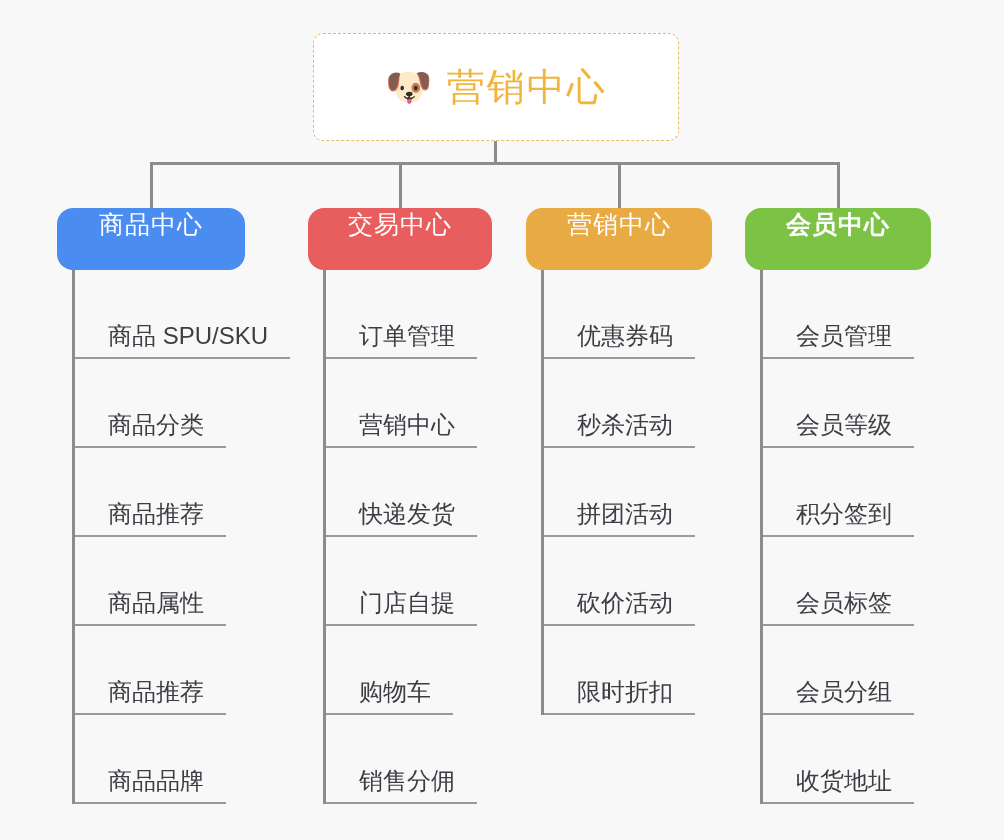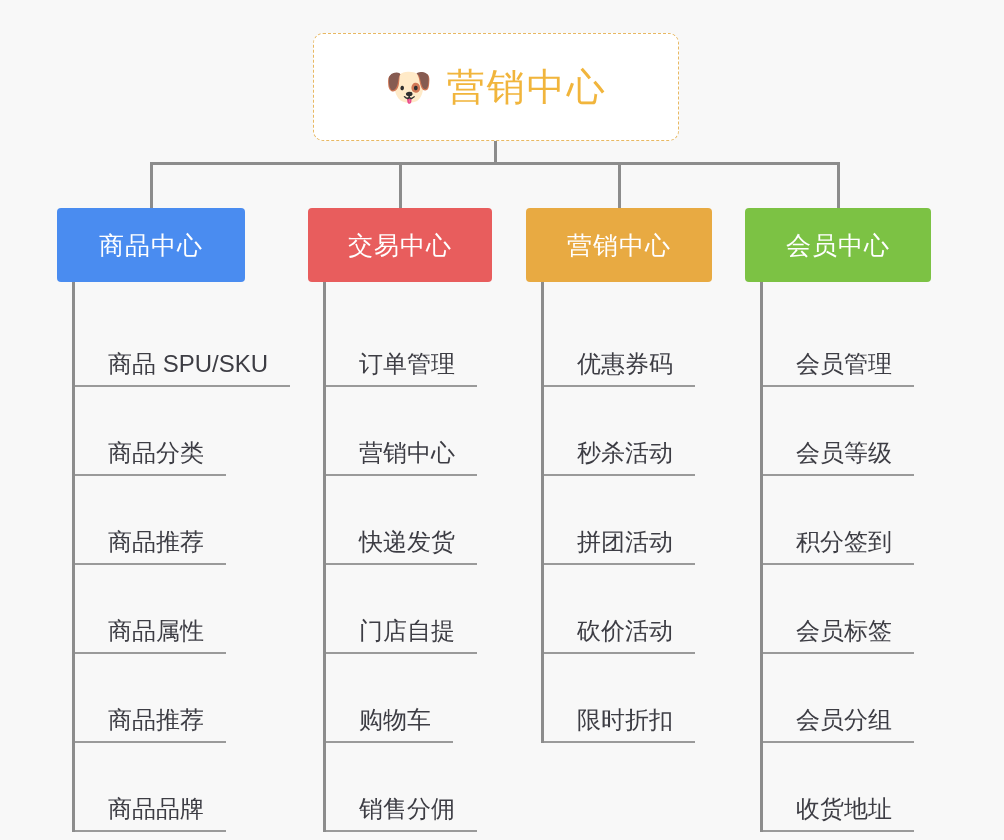--- a/index.html
+++ b/index.html
@@ -72,36 +72,35 @@
     width: 3px;
     height: 46px;
   }
 
   
   .branch {
     position: absolute;
     top: 208px;
   }
   .branch-header {
-    height: 74px;
-    border-radius: 4px;
+    height: 62px;
+    border-radius: 16px;
     display: flex;
-    align-items: center;
     justify-content: center;
     color: #ffffff;
     font-size: 25px;
     letter-spacing: 1px;
     box-sizing: border-box;
   }
   
   .leaf-list {
     position: relative;
     margin-left: 15px;
     border-left: 3px solid #8c8c8c;
-    padding-top: 16px;
+    padding-top: 0;
   }
   .leaf {
     position: relative;
     height: 89px;
     box-sizing: border-box;
     display: flex;
     align-items: flex-end;
   }
   .leaf-label {
     display: inline-block;
@@ -205,21 +204,21 @@
           </div>
           <div class="leaf">
             <span class="leaf-label">砍价活动</span>
           </div>
           <div class="leaf">
             <span class="leaf-label">限时折扣</span>
           </div>
         </div>
       </div>
       <div class="branch" style="left: 745px; width: 186px;">
-        <div class="branch-header" style="background: rgb(124, 194, 68);">
+        <div class="branch-header" style="background: rgb(124, 194, 68); font-weight: bold;">
           <span>会员中心</span>
         </div>
         <div class="leaf-list">
           <div class="leaf">
             <span class="leaf-label">会员管理</span>
           </div>
           <div class="leaf">
             <span class="leaf-label">会员等级</span>
           </div>
           <div class="leaf">

